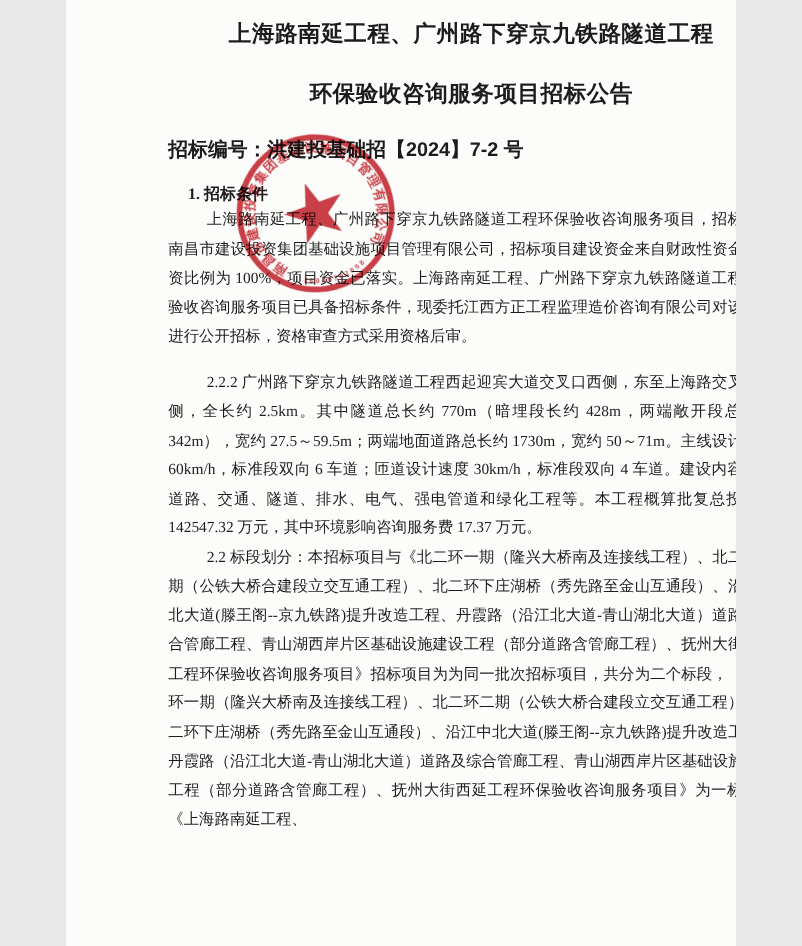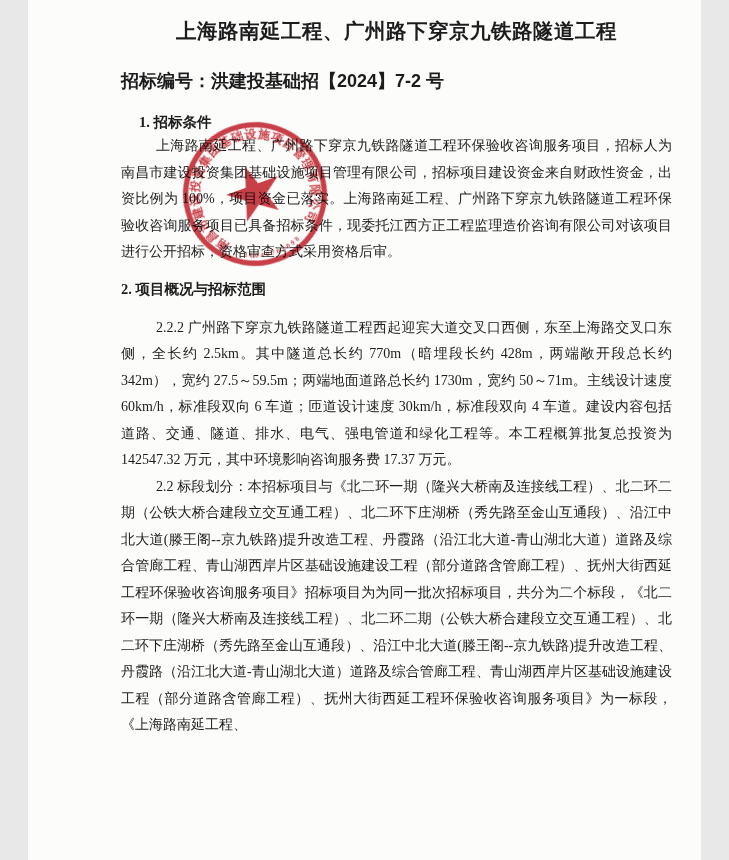--- a/index.html
+++ b/index.html
@@ -1,18 +1,18 @@
 <!DOCTYPE html>
 <html><head>
 <meta charset="utf-8">
 <style>
   html,body { margin:0; padding:0; background:#e8e8e8; }
   .page {
     position:relative;
-    width:673px; height:860px;
+    width:609px; height:860px;
     margin:0 auto;
     background:#fcfcfb;
     overflow:hidden;
     color:#1c1c1c;
     font-family:"Liberation Serif", serif;
   }
   .content {
     position:absolute;
     left:93px; top:0;
     width:551px;
@@ -71,26 +71,26 @@
   }
   .seal-text { font-family:"Liberation Serif", serif; font-weight:bold; }
 </style>
 </head>
 <body>
 
 <div class="page">
 
   <div class="content">
     <div class="title-line title-1">上海路南延工程、广州路下穿京九铁路隧道工程</div>
+    <div class="title-line title-2">环保验收咨询服务项目招标公告</div>
     <div class="bid-number">招标编号：洪建投基础招【2024】7-2 号</div>
 
     <div class="sec-heading sec-heading-1">1. 招标条件</div>
     <div class="para para-first indent">上海路南延工程、广州路下穿京九铁路隧道工程环保验收咨询服务项目，招标人为南昌市建设投资集团基础设施项目管理有限公司，招标项目建设资金来自财政性资金，出资比例为 100%，项目资金已落实。上海路南延工程、广州路下穿京九铁路隧道工程环保验收咨询服务项目已具备招标条件，现委托江西方正工程监理造价咨询有限公司对该项目进行公开招标，资格审查方式采用资格后审。</div>
 
-    <div class="sec-heading sec-heading-2">2. 项目概况与招标范围</div>
 
     <div class="group">
       <div class="para indent">2.2.2 广州路下穿京九铁路隧道工程西起迎宾大道交叉口西侧，东至上海路交叉口东侧，全长约 2.5km。其中隧道总长约 770m（暗埋段长约 428m，两端敞开段总长约 342m），宽约 27.5～59.5m；两端地面道路总长约 1730m，宽约 50～71m。主线设计速度 60km/h，标准段双向 6 车道；匝道设计速度 30km/h，标准段双向 4 车道。建设内容包括道路、交通、隧道、排水、电气、强电管道和绿化工程等。本工程概算批复总投资为 142547.32 万元，其中环境影响咨询服务费 17.37 万元。</div>
       <div class="para indent">2.2 标段划分：本招标项目与《北二环一期（隆兴大桥南及连接线工程）、北二环二期（公铁大桥合建段立交互通工程）、北二环下庄湖桥（秀先路至金山互通段）、沿江中北大道(滕王阁--京九铁路)提升改造工程、丹霞路（沿江北大道-青山湖北大道）道路及综合管廊工程、青山湖西岸片区基础设施建设工程（部分道路含管廊工程）、抚州大街西延工程环保验收咨询服务项目》招标项目为为同一批次招标项目，共分为二个标段，《北二环一期（隆兴大桥南及连接线工程）、北二环二期（公铁大桥合建段立交互通工程）、北二环下庄湖桥（秀先路至金山互通段）、沿江中北大道(滕王阁--京九铁路)提升改造工程、丹霞路（沿江北大道-青山湖北大道）道路及综合管廊工程、青山湖西岸片区基础设施建设工程（部分道路含管廊工程）、抚州大街西延工程环保验收咨询服务项目》为一标段，《上海路南延工程、</div>
     </div>
   </div>
 
   <svg class="stamp stamp-left" viewBox="-100 -100 200 200">
     <circle cx="0" cy="0" r="91" fill="none" stroke="#c4252e" stroke-width="7"></circle>
     <polygon fill="#c4252e" points="0,-38 8.7,-11.9 36.1,-11.7 14,4.6 22.3,30.7 0,14.7 -22.3,30.7 -14,4.6 -36.1,-11.7 -8.7,-11.9"></polygon>

